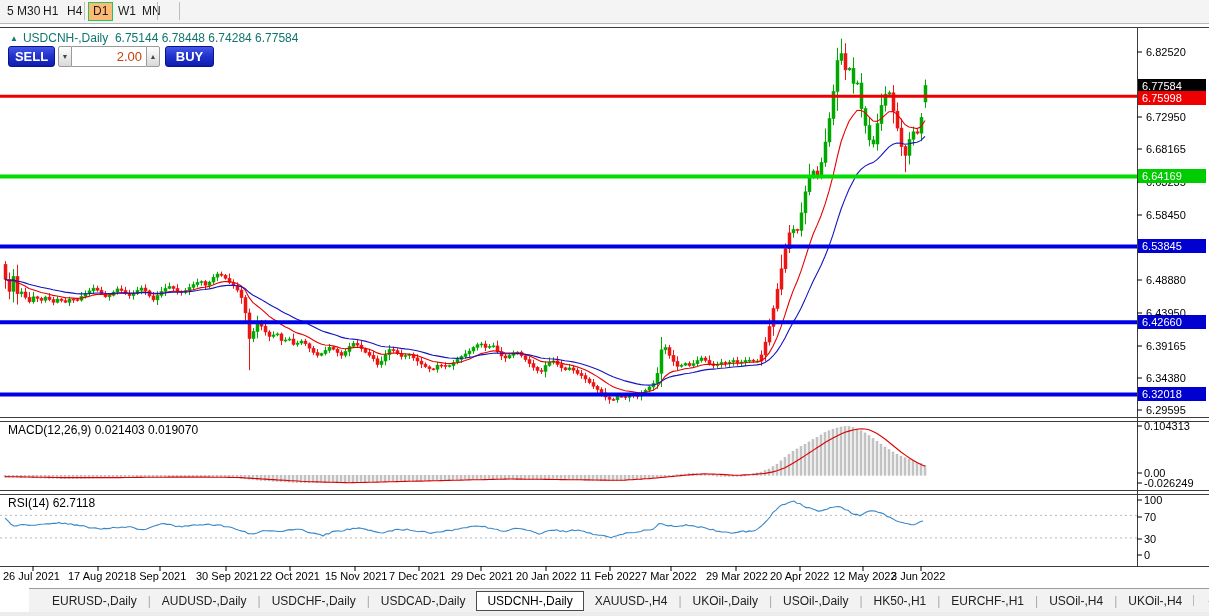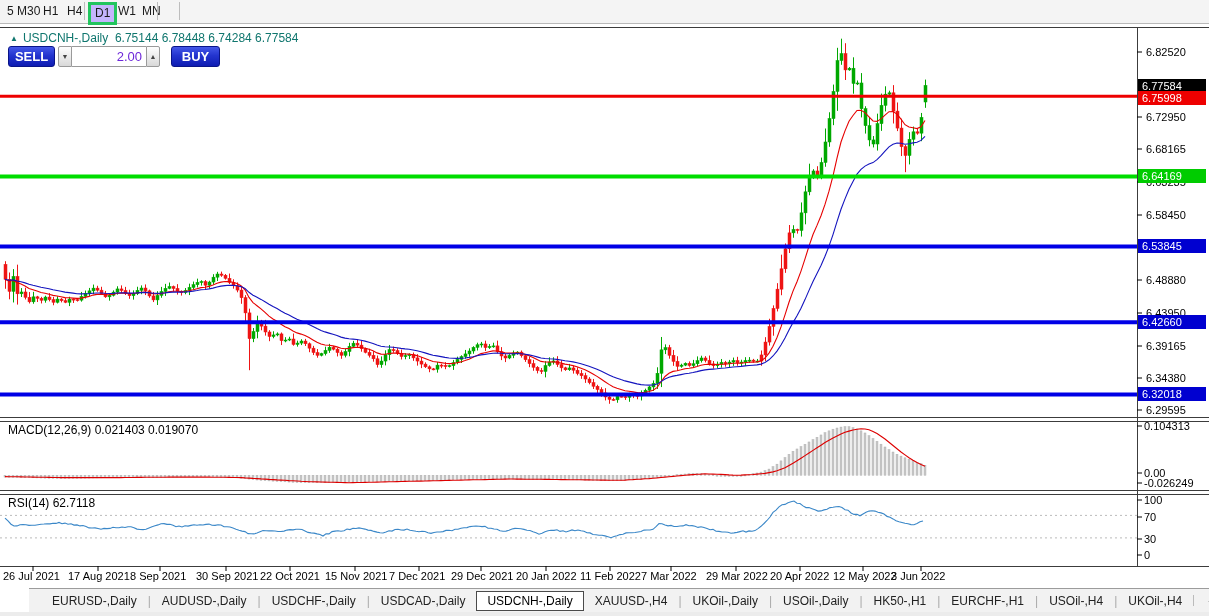--- a/index.html
+++ b/index.html
@@ -3,41 +3,41 @@
 <meta charset="utf-8">
 <style>
   html,body{margin:0;padding:0;background:#fff;}
   #app{position:relative;width:1209px;height:616px;overflow:hidden;background:#fff;
        font-family:"Liberation Sans",sans-serif;-webkit-font-smoothing:antialiased;}
   
   #toolbar{position:absolute;left:0;top:0;width:1209px;height:23px;background:#f4f4f4;
            border-bottom:1px solid #b9b9b9;z-index:5;}
   .tf-item{position:absolute;top:2px;height:17px;line-height:17px;padding:0 4px;font-size:12px;
            color:#1a1a1a;border:1px solid transparent;cursor:default;}
-  .tf-item.active{background:#c4b5fd;border:3px solid #22c55e;}
+  .tf-item.active{background:#fdba74;border:1px solid #22c55e;}
   .tf-sep{position:absolute;top:2px;width:1px;height:18px;background:#bdbdbd;}
   
   #chart-svg{position:absolute;left:0;top:0;z-index:1;}
   
   #ohlc-header{position:absolute;left:10px;top:31px;z-index:3;font-size:12px;color:#0f766e;white-space:nowrap;}
   #ohlc-header .tri{font-size:8px;position:relative;top:-1px;margin-right:5px;}
   #macd-label,#rsi-label{position:absolute;left:8px;z-index:3;font-size:12px;color:#000;white-space:nowrap;}
   #macd-label{top:423px;} #rsi-label{top:496px;}
   
   #trade-widget{position:absolute;left:8px;top:46px;width:216px;z-index:4;}
   #tw-row1{display:flex;height:37px;}
   .tw-btn{height:21px;line-height:20px;text-align:center;color:#fff;font-size:13px;font-weight:bold;
           background:linear-gradient(180deg,#4458e8 0%,#2334cf 45%,#0e1cb2 100%);
           border:1px solid #0a1488;border-radius:3px;box-sizing:border-box;cursor:pointer;}
-  #sell-btn{width:47px;} #buy-btn{width:49px;margin-left:8px;}
+  #sell-btn{width:47px;} #buy-btn{width:49px;margin-left:2px;}
   .spin-btn{width:14px;height:21px;box-sizing:border-box;border:1px solid #9a9a9a;
             background:linear-gradient(180deg,#fefefe,#d9d9d9);font-size:7px;color:#444;
             text-align:center;line-height:19px;cursor:pointer;}
   #spread-box{width:74px;height:21px;box-sizing:border-box;border-top:1px solid #9a9a9a;border-bottom:1px solid #9a9a9a;
-              background:#fff;font-size:13px;color:#6d28d9;text-align:right;padding:2px 4px 0 0;}
+              background:#fff;font-size:13px;color:#c2410c;text-align:right;padding:2px 4px 0 0;}
   #spin-down{margin-left:3px;border-radius:2px 0 0 2px;}
   #spin-up{border-radius:0 2px 2px 0;margin-right:3px;}
   #tw-row2{display:flex;margin-top:2px;}
   .px-box{height:33px;border-radius:3px;border:1px solid #0a1488;box-sizing:border-box;color:#fff;
           background:linear-gradient(180deg,#3a4fe2 0%,#1c2cc8 50%,#0d1bae 100%);
           display:flex;align-items:flex-end;justify-content:center;padding-bottom:1px;cursor:pointer;}
   #sell-price{width:106px;} #buy-price{width:105px;margin-left:3px;}
   .px-small{font-size:13px;font-weight:bold;margin:0 2px 3px 0;}
   .px-big{font-size:30px;font-weight:bold;line-height:28px;}
   .px-sup{font-size:13px;font-weight:bold;align-self:flex-start;margin:1px 0 0 1px;}

